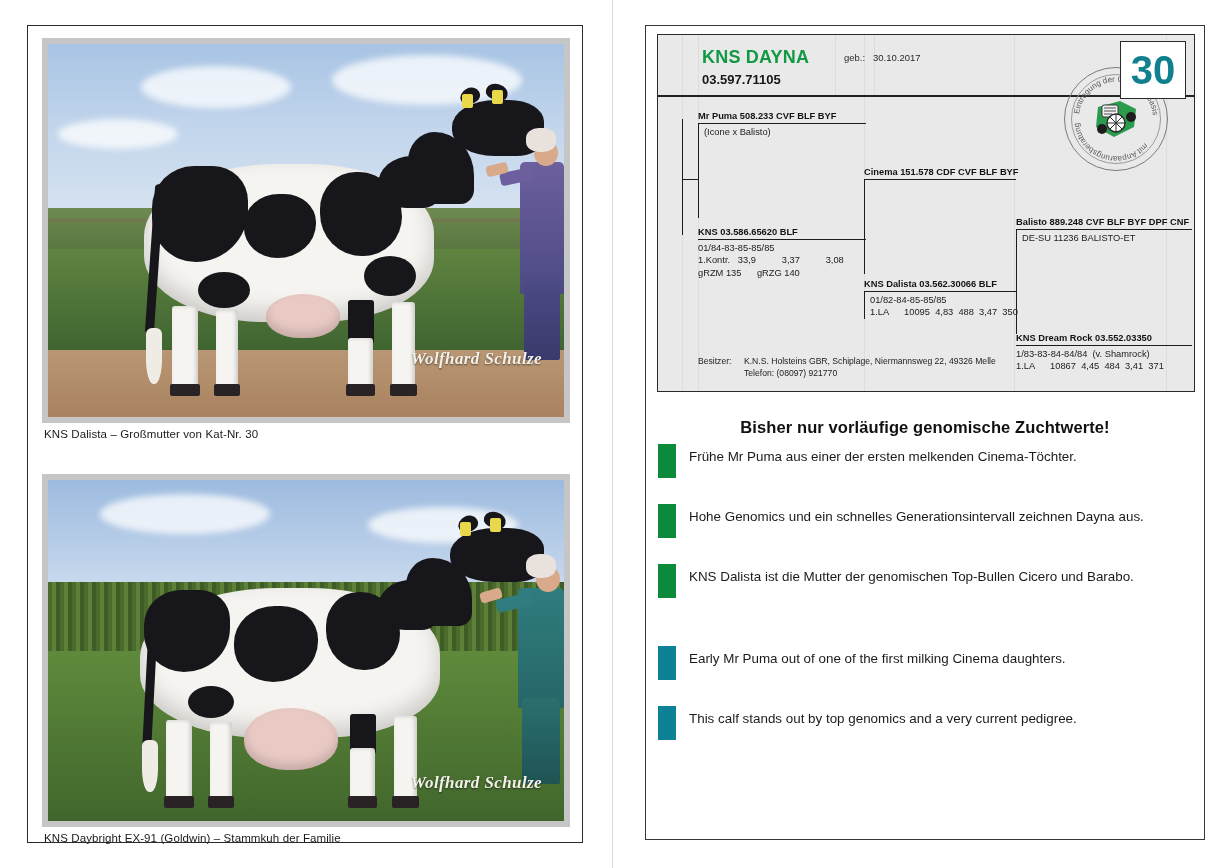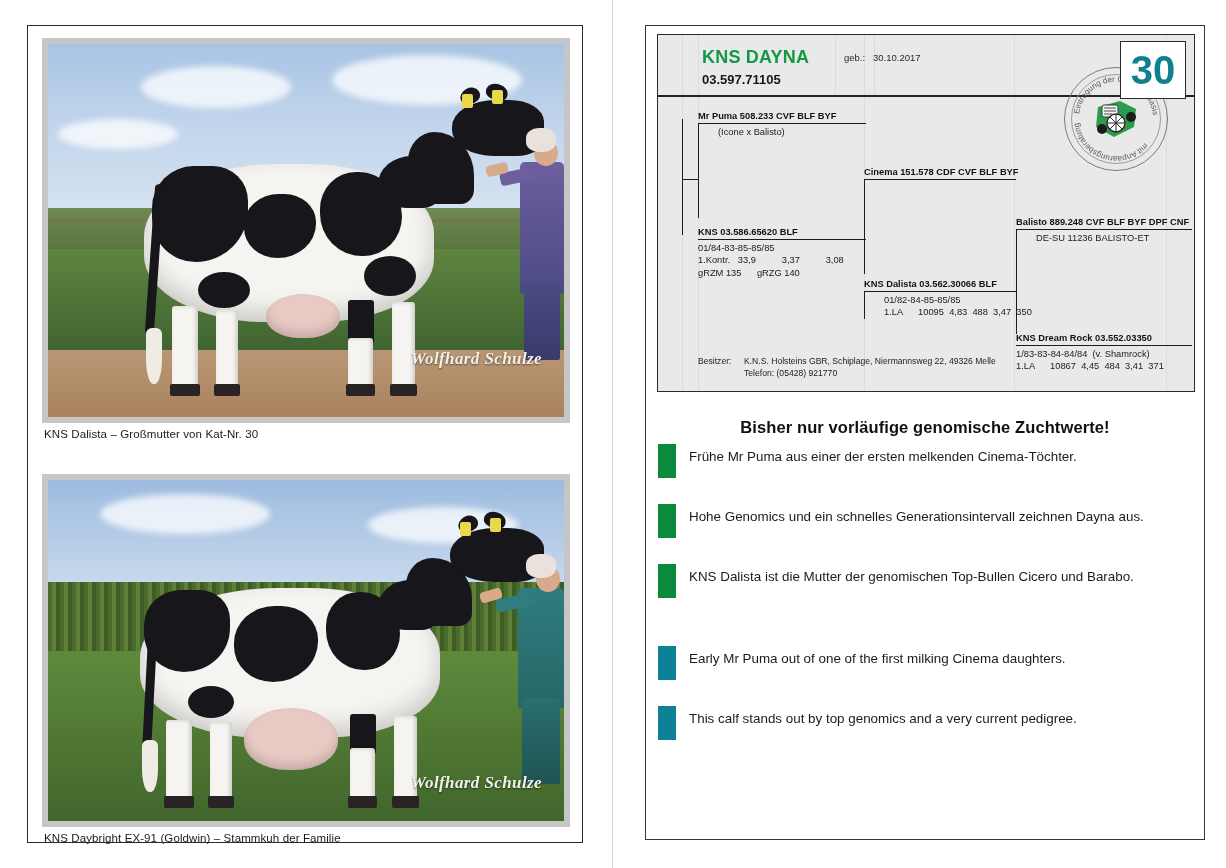--- a/index.html
+++ b/index.html
@@ -161,21 +161,21 @@
 
   
   .cell { position: absolute; }
   .cell-title {
     font-size: 9.3px; font-weight: bold; color: #131313;
     border-bottom: 1.3px solid #1d1d1d;
     padding-bottom: 1.5px; white-space: nowrap;
   }
   .cell-lines {
     border-left: 1.3px solid #1d1d1d;
-    padding-left: 19px; padding-top: 2px;
+    padding-left: 5px; padding-top: 2px;
     font-size: 9.3px; color: #1b1b1b; line-height: 12.5px;
   }
   .cell-lines .mono-row { white-space: pre; font-size: 9.3px; }
   .vstem { position:absolute; width:1.3px; background:#1d1d1d; }
   .hstem { position:absolute; height:1.3px; background:#1d1d1d; }
 
   .owner {
     position: absolute; left: 40px; bottom: 12px;
     font-size: 8.6px; color: #1b1b1b; line-height: 12px;
   }
@@ -428,21 +428,21 @@
         <div class="cell-lines" style="border-left:none;padding-left:0;">
           <div class="mono-row">1/83-83-84-84/84  (v. Shamrock)</div>
           <div class="mono-row">1.LA      10867  4,45  484  3,41  371</div>
         </div>
       </div>
 
       <div class="owner">
         <div>
           <span class="owner-label">Besitzer:</span><span>K.N.S. Holsteins GBR, Schiplage, Niermannsweg 22, 49326 Melle</span>
         </div>
-        <div class="owner-line2">Telefon: (05428) 921770</div>
+        <div class="owner-line2">Telefon: (08097) 921770</div>
       </div>
     </div>
 
     <div class="headline">Bisher nur vorläufige genomische Zuchtwerte!</div>
 
     <div class="bullets">
 
       <div class="bullet-row">
         <div class="bullet-sq" style="background:#0b8a3c;"></div>
         <div class="bullet-txt">Frühe Mr Puma aus einer der ersten melkenden Cinema-Töchter.</div>

